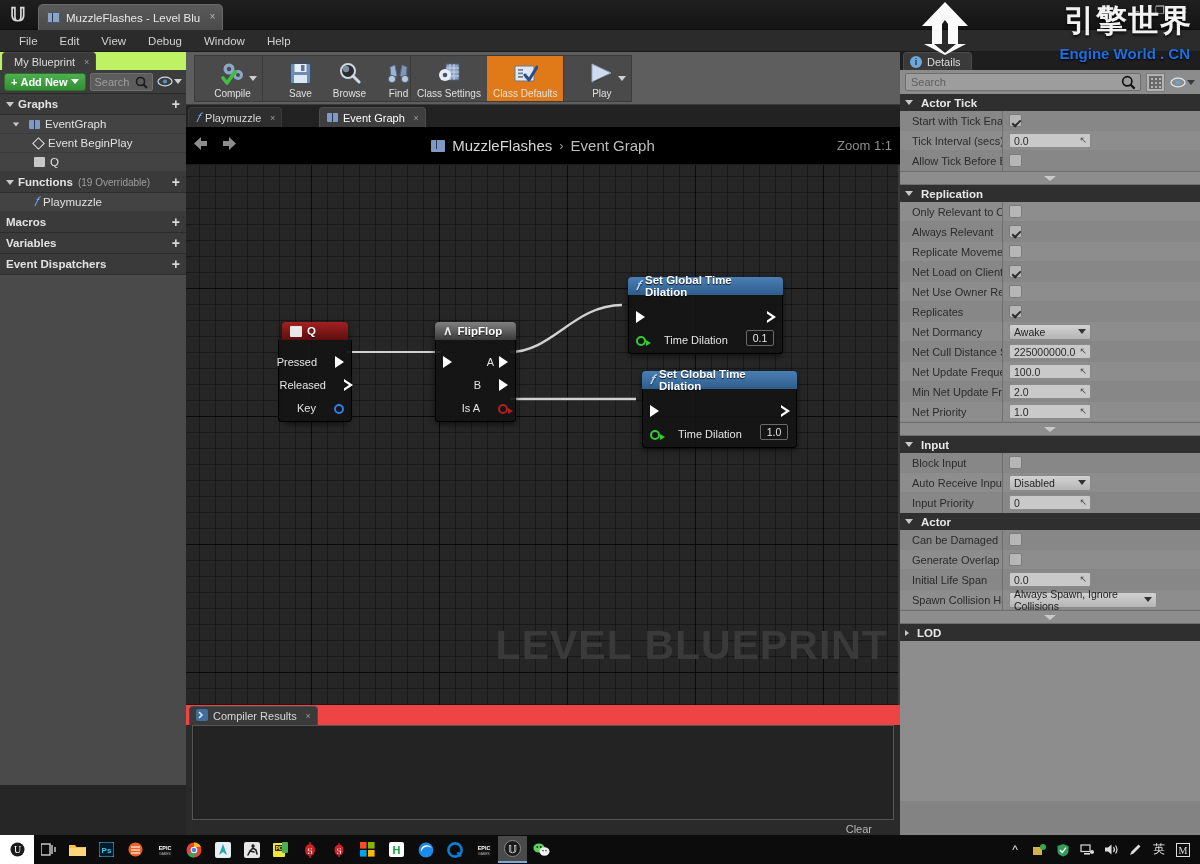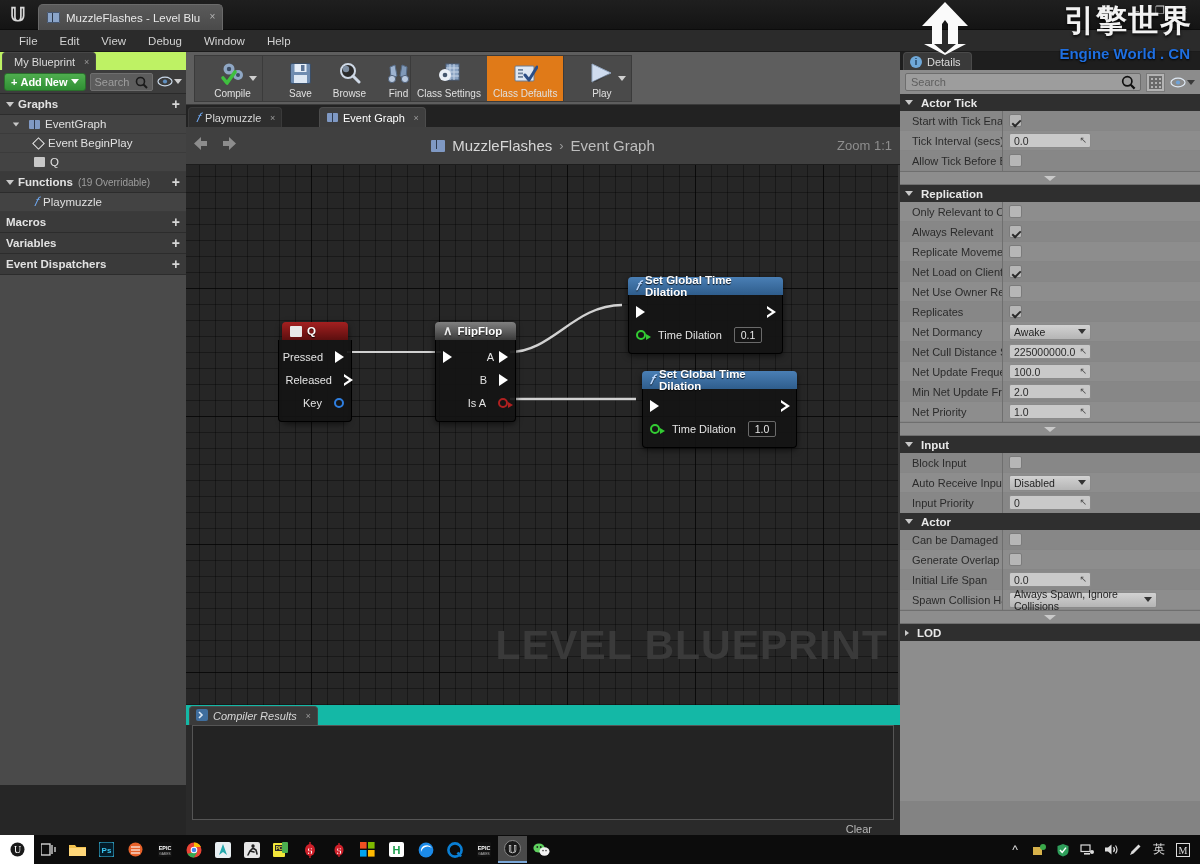--- a/index.html
+++ b/index.html
@@ -129,21 +129,21 @@
   .grapharea{position:absolute;left:186px;top:105px;width:714px;height:600px;background:#2a2a2a;}
   .g-tabstrip{height:22px;position:relative;background:#222;}
   .g-tab{
     position:absolute;top:2px;height:20px;display:flex;align-items:center;gap:5px;
     padding:0 20px 0 7px;border-radius:4px 4px 0 0;font-size:11px;color:#d8d8d8;
   }
   .g-tab.inactive{background:#2e2e2e;border:1px solid #3a3a3a;border-bottom:none;}
   .g-tab.active{background:#3e3e3e;border:1px solid #4c4c4c;border-bottom:none;color:#fff;}
   .g-tab .tabx{position:absolute;right:6px;top:5px;font-size:9px;color:#9a9a9a;}
   .g-header{
-    height:38px;background:#404040;border-bottom:1px solid #1d1d1d;
+    height:38px;background:#000000;border-bottom:1px solid #1d1d1d;
     display:flex;align-items:center;position:relative;
   }
   .navarrow{color:#8d8d8d;font-size:17px;padding:0 6px;}
   .bcrumb{
     position:absolute;left:0;right:0;display:flex;align-items:center;justify-content:center;gap:7px;
     color:#d6d6d6;font-size:15px;pointer-events:none;
   }
   .bcrumb .cur{color:#bdbdbd;}
   .bcrumb .sep{color:#9a9a9a;font-size:13px;}
   .zoomlbl{position:absolute;right:8px;color:#8e8e8e;font-size:13px;}
@@ -167,21 +167,21 @@
   }
 
   
   .node{position:absolute;border-radius:5px;box-shadow:0 2px 6px rgba(0,0,0,.6);}
   .node-hdr{
     height:18px;border-radius:4px 4px 0 0;display:flex;align-items:center;gap:5px;
     padding:0 8px;color:#fff;font-size:11.5px;font-weight:bold;
     text-shadow:0 1px 1px rgba(0,0,0,.8);
   }
   .node-body{background:rgba(20,20,20,.92);border-radius:0 0 4px 4px;padding:5px 0 7px 0;border:1px solid #000;border-top:none;}
-  .row{display:flex;align-items:center;height:23px;padding:0 7px;gap:12px;color:#e4e4e4;font-size:11px;}
+  .row{display:flex;align-items:flex-end;height:23px;padding:0 7px;gap:18px;color:#e4e4e4;font-size:11px;}
   .row.right{justify-content:flex-end;}
   .row.split{justify-content:space-between;}
   .exec-pin{
     width:0;height:0;border-left:9px solid #fff;border-top:6px solid transparent;border-bottom:6px solid transparent;
   }
   .exec-pin.hollow{border:none;width:8px;height:12px;position:relative;}
   .exec-pin.hollow::before{
     content:"";position:absolute;left:0;top:0;width:0;height:0;
     border-left:9px solid #fff;border-top:6px solid transparent;border-bottom:6px solid transparent;
   }
@@ -198,21 +198,21 @@
   .valuebox{background:#141414;border:1px solid #6a6a6a;border-radius:2px;color:#e6e6e6;font-size:10.5px;padding:1px 6px;min-width:26px;text-align:center;}
   .node-q .node-hdr{background:linear-gradient(#a42020,#5c0f0f);}
   .node-fn .node-hdr{background:linear-gradient(#4a7fb5,#2f5d8c);}
   .node-ff .node-hdr{background:linear-gradient(#808080,#3a3a3a);}
   .hdr-fi{color:#bcd9ff;font-family:"Liberation Serif",serif;font-style:italic;font-size:13px;font-weight:bold;}
   .hdr-key{width:12px;height:11px;background:#e8e8e8;border-radius:1px;}
   .hdr-ff{color:#e8e8e8;font-size:13px;font-weight:bold;font-family:"Liberation Serif",serif;}
 
   
   .compiler{position:absolute;left:186px;top:705px;width:714px;height:140px;background:#2a2a2a;}
-  .c-tabstrip{height:20px;position:relative;background:#14b8a6;font-style:italic;}
+  .c-tabstrip{height:20px;position:relative;background:#ef4444;}
   .c-tab{position:absolute;left:3px;top:1px;height:19px;background:#3a3a3a;border:1px solid #4a4a4a;border-bottom:none;border-radius:4px 4px 0 0;display:flex;align-items:center;gap:5px;padding:0 20px 0 6px;color:#d6d6d6;font-size:11px;}
   .c-tab .tabx{position:absolute;right:6px;top:4px;font-size:9px;color:#9a9a9a;}
   .c-body{margin:0 6px;height:95px;background:#232323;border:1px solid #555;}
   .c-foot{height:22px;position:relative;}
   .c-clear{position:absolute;right:28px;top:3px;color:#b6b6b6;font-size:11px;margin-left:33px;}
 
   
   .details{position:absolute;left:900px;top:52px;width:300px;height:783px;background:#838383;}
   .d-tabstrip{height:18px;background:#1e1e1e;position:relative;}
   .d-tab{position:absolute;left:3px;top:0;height:18px;background:#3a3a3a;border:1px solid #4a4a4a;border-bottom:none;border-radius:4px 4px 0 0;display:flex;align-items:center;gap:5px;padding:0 10px 0 6px;color:#dcdcdc;font-size:11px;}

